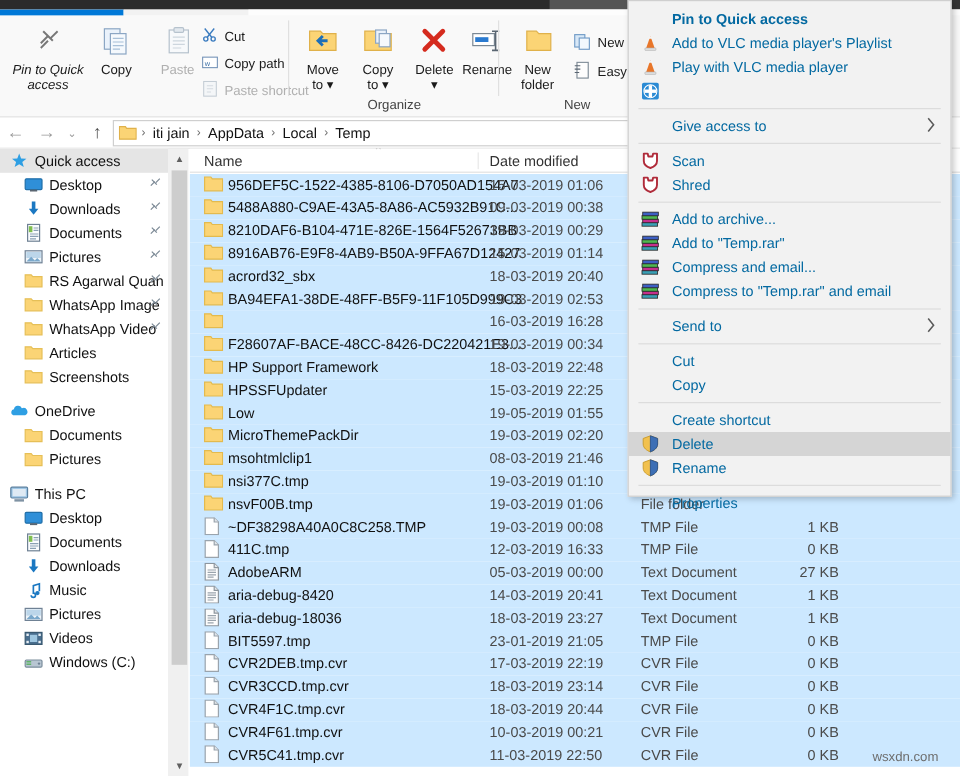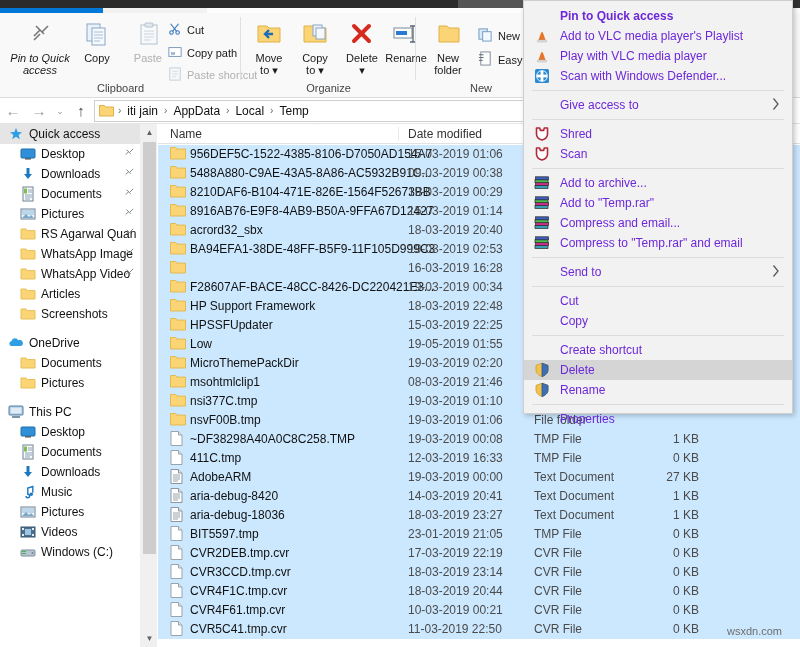--- a/index.html
+++ b/index.html
@@ -130,21 +130,21 @@
   .row .c-name { position:absolute; left:32px; top:2px; }
   .row .c-date { position:absolute; left:250px; top:2px; color:#5a5a5a; }
   .row .c-type { position:absolute; left:376px; top:2px; color:#5a5a5a; }
   .row .c-size { position:absolute; left:485px; width:56px; text-align:right; top:2px; color:#5a5a5a; }
 
   
   .ctxmenu {
     position:absolute; left:523px; top:0; width:270px; height:414px;
     background:#f2f2f2; border:1px solid #cfcfcf;
     box-shadow: 2px 2px 5px rgba(0,0,0,0.22);
-    font-size:12px; color:#6d28d9;
+    font-size:12px; color:#0369a1;
   }
   .ctx-item {
     position:relative; height:20px; display:flex; align-items:center;
     padding-left:36px; white-space:nowrap;
   }
   .ctx-item.bold { font-weight:bold; }
   .ctx-item.hl { background:#d5d5d5; }
   .ctx-item .mico { position:absolute; left:10px; top:2px; width:16px; height:16px; }
   .ctx-item .chev { position:absolute; right:12px; top:2px; font-size:12px; color:#5a5a5a; }
   .ctx-sep { height:1px; margin:4px 8px 4px 8px; background:#dcdcdc; }
@@ -237,21 +237,20 @@
       </div>
       <div class="rbtn-small disabled" style="left:168px; top:54px;">
         <span>
           <svg width="14" height="14" viewBox="0 0 16 16">
               <rect x="2" y="1" width="12" height="14" fill="#f4f6f8" stroke="#c3ccd4"></rect>
               <path d="M5 5h6M5 8h6M5 11h4" stroke="#d3dae0"></path>
             </svg>
         </span>
         <span>Paste shortcut</span>
       </div>
-      <div class="glabel">Clipboard</div>
       <div class="gsep"></div>
     </div>
 
     <div class="rgroup" style="left:241px; width:175px;">
       <div class="rbtn" style="left:6px; top:8px; width:44px;">
         <span class="ico">
           <svg width="28" height="26" viewBox="0 0 28 26">
             <path d="M3 5 h9 l2 2 h11 v14 H3 Z" fill="#fbd475" stroke="#e0b14a"></path>
             <path d="M18 13 L11 13 M14 9 L10 13 L14 17" stroke="#1d6fb8" stroke-width="2.4" fill="none"></path>
           </svg>
@@ -729,21 +728,21 @@
         </div>
         <div class="row sel">
           <span class="c-icon"><svg width="13" height="15" viewBox="0 0 13 15">
               <path d="M1 0.5 h7.5 L12 4 v10.5 H1 Z" fill="#fdfdfd" stroke="#8d969e"></path>
               <path d="M8.5 0.5 V4 H12" fill="#e4e8ec" stroke="#8d969e"></path>
               <g stroke="#9aa4ad">
                 <path d="M3 6h7M3 8h7M3 10h7M3 12h5"></path>
               </g>
             </svg></span>
           <span class="c-name">AdobeARM</span>
-          <span class="c-date">19-03-2019 00:00</span>
+          <span class="c-date">05-03-2019 00:00</span>
           <span class="c-type">Text Document</span>
           <span class="c-size">27 KB</span>
         </div>
         <div class="row sel">
           <span class="c-icon"><svg width="13" height="15" viewBox="0 0 13 15">
               <path d="M1 0.5 h7.5 L12 4 v10.5 H1 Z" fill="#fdfdfd" stroke="#8d969e"></path>
               <path d="M8.5 0.5 V4 H12" fill="#e4e8ec" stroke="#8d969e"></path>
               <g stroke="#9aa4ad">
                 <path d="M3 6h7M3 8h7M3 10h7M3 12h5"></path>
               </g>
@@ -853,41 +852,40 @@
       <div class="ctx-item">
         <span class="mico"><svg width="16" height="16" viewBox="0 0 16 16">
             <rect x="1" y="1" width="14" height="14" rx="1.5" fill="#2a8ad4"></rect>
             <path d="M8 2.5 a7 7 0 0 1 0 0" fill="none"></path>
             <g fill="#ffffff">
               <rect x="6.6" y="3" width="2.8" height="10"></rect>
               <rect x="3" y="6.6" width="10" height="2.8"></rect>
             </g>
             <circle cx="8" cy="8" r="5.4" fill="none" stroke="#ffffff" stroke-width="0.9"></circle>
           </svg></span>
-        <span>Scan with Windows Defender...</span>
       </div>
       <div class="ctx-sep"></div>
       <div class="ctx-item">
         <span>Give access to</span>
         <span class="chev"><svg width="8" height="14" viewBox="0 0 8 14">
             <path d="M1.5 1.5 L6 7 L1.5 12.5" fill="none" stroke="#5a5a5a" stroke-width="1.3"></path>
           </svg></span>
       </div>
       <div class="ctx-sep"></div>
       <div class="ctx-item">
         <span class="mico"><svg width="16" height="16" viewBox="0 0 16 16">
             <path d="M2.5 2 h3.2 l0.6 2.4 h3.4 L10.3 2 h3.2 v6.2 c0 3.2 -3 5 -5.5 5.8 C5.5 13.2 2.5 11.4 2.5 8.2 Z" fill="#ffffff" stroke="#b02b3a" stroke-width="1.6" stroke-linejoin="round"></path>
           </svg></span>
+        <span>Scan</span>
+      </div>
+      <div class="ctx-item">
+        <span class="mico"><svg width="16" height="16" viewBox="0 0 16 16">
+            <path d="M2.5 2 h3.2 l0.6 2.4 h3.4 L10.3 2 h3.2 v6.2 c0 3.2 -3 5 -5.5 5.8 C5.5 13.2 2.5 11.4 2.5 8.2 Z" fill="#ffffff" stroke="#b02b3a" stroke-width="1.6" stroke-linejoin="round"></path>
+          </svg></span>
         <span>Shred</span>
-      </div>
-      <div class="ctx-item">
-        <span class="mico"><svg width="16" height="16" viewBox="0 0 16 16">
-            <path d="M2.5 2 h3.2 l0.6 2.4 h3.4 L10.3 2 h3.2 v6.2 c0 3.2 -3 5 -5.5 5.8 C5.5 13.2 2.5 11.4 2.5 8.2 Z" fill="#ffffff" stroke="#b02b3a" stroke-width="1.6" stroke-linejoin="round"></path>
-          </svg></span>
-        <span>Scan</span>
       </div>
       <div class="ctx-sep"></div>
       <div class="ctx-item">
         <span class="mico"><svg width="16" height="16" viewBox="0 0 16 16">
             <g stroke="#2a2a2a" stroke-width="0.7">
               <rect x="1" y="10.5" width="13" height="3" fill="#3aa0b5"></rect>
               <rect x="1.6" y="7.6" width="13" height="3" fill="#c62f8c"></rect>
               <rect x="1" y="4.7" width="13" height="3" fill="#4fb84f"></rect>
               <rect x="1.6" y="1.8" width="13" height="3" fill="#3d5fc4"></rect>
             </g>

